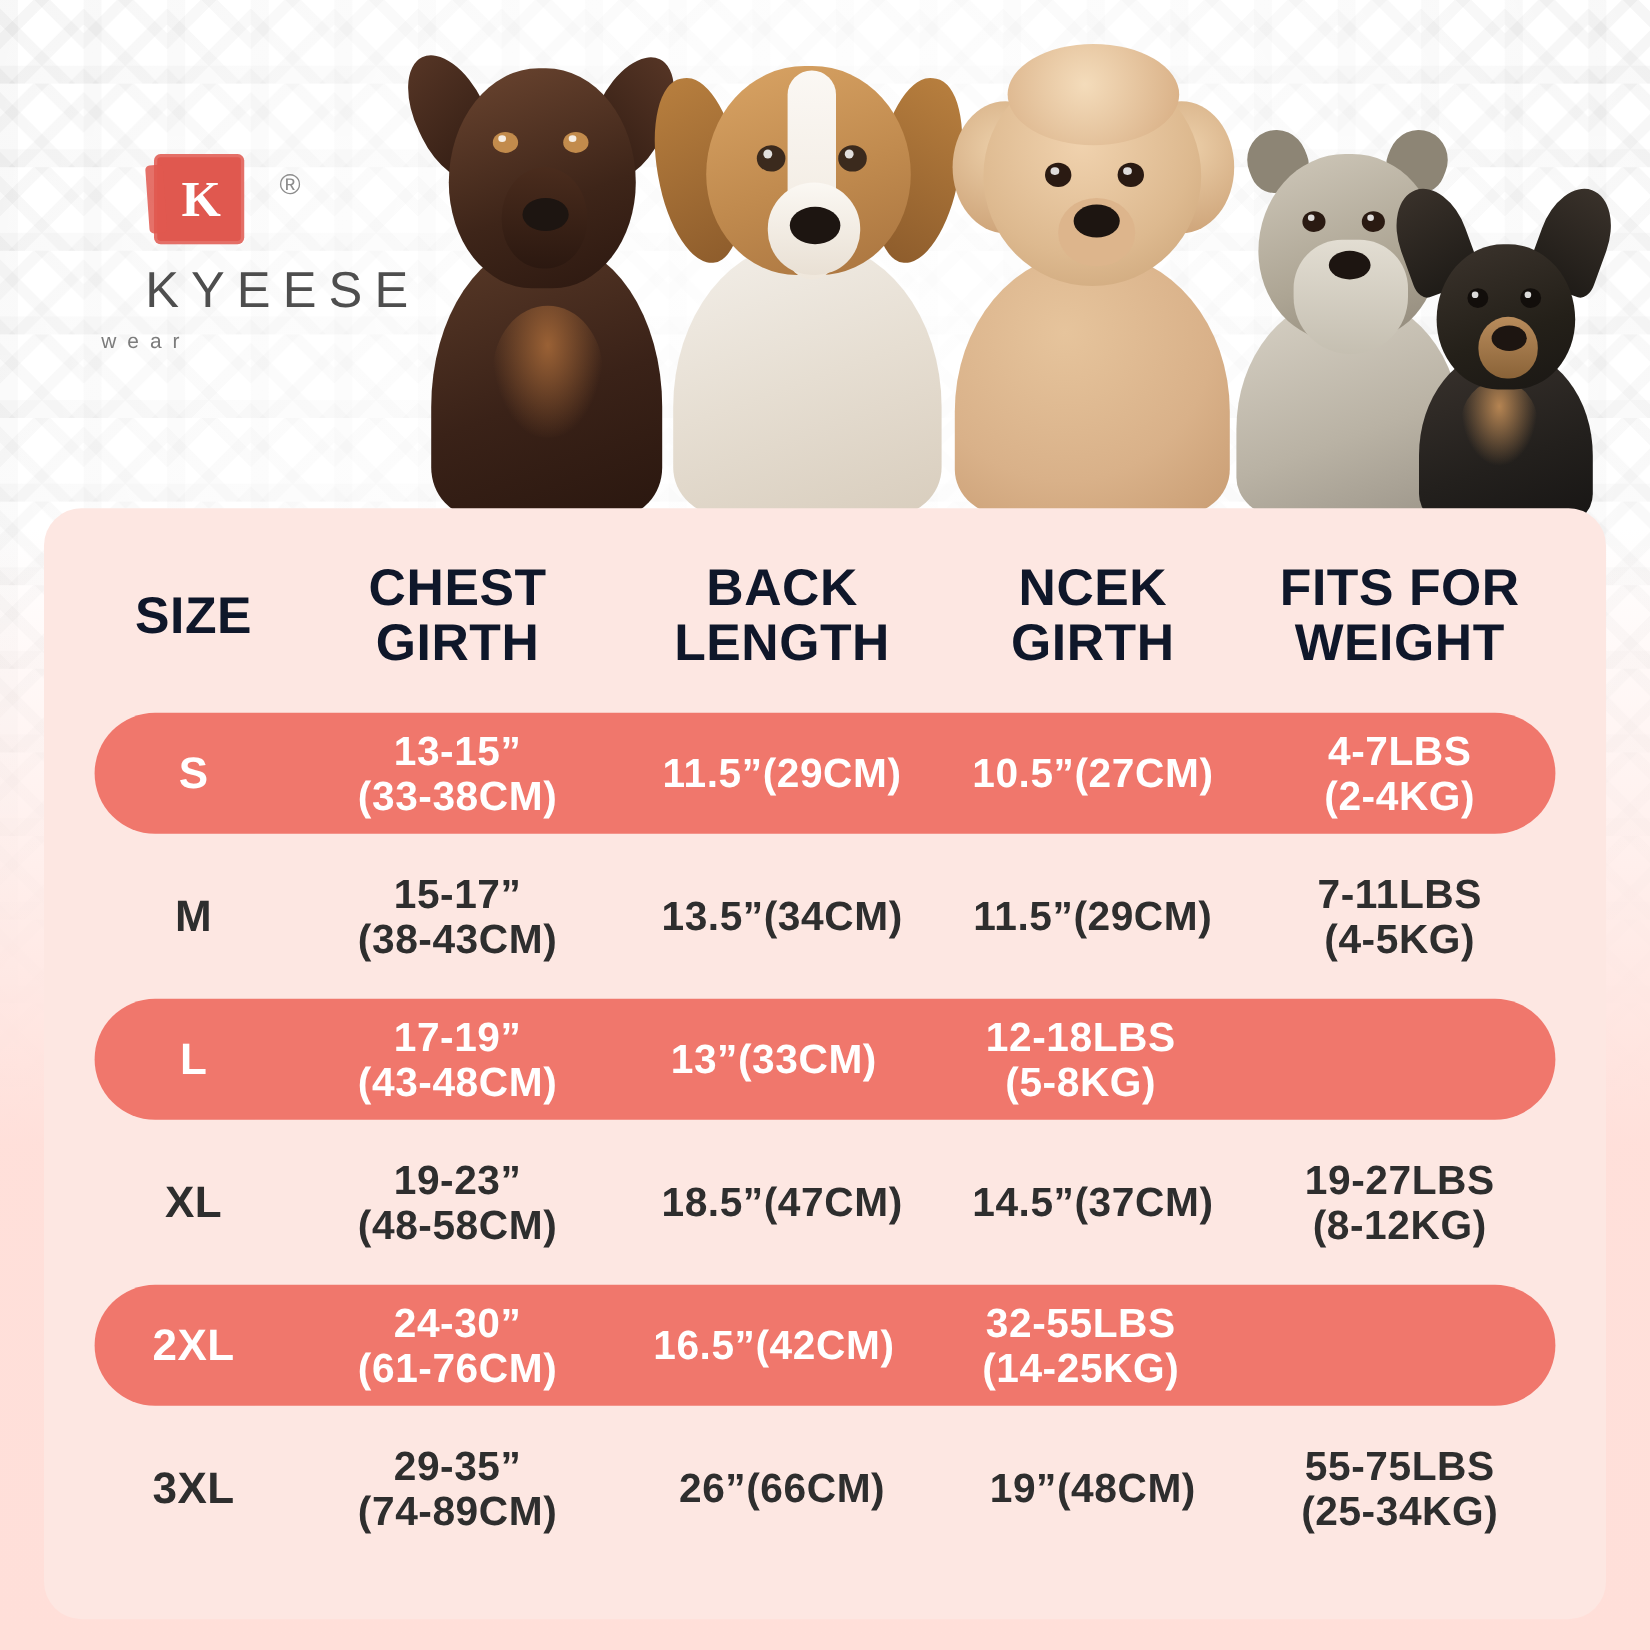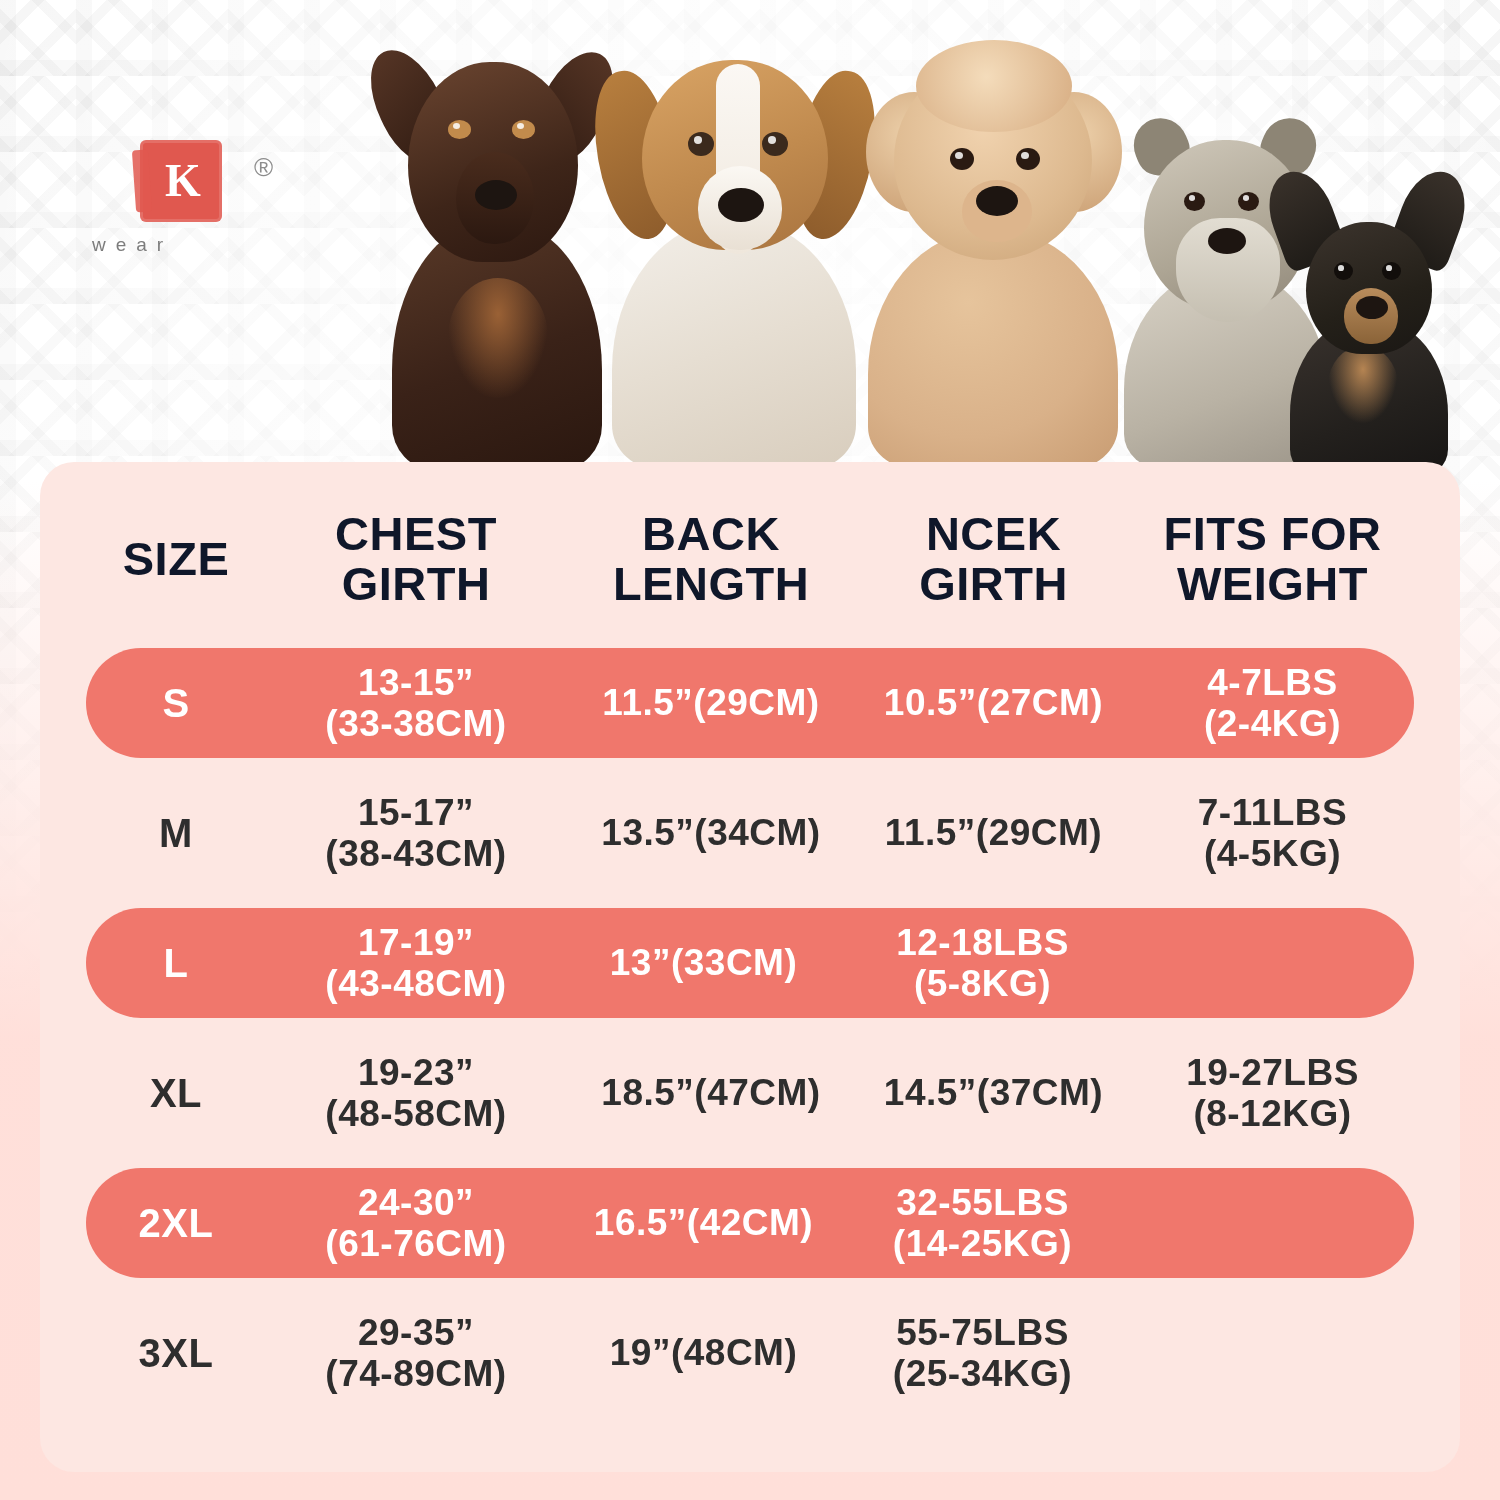--- a/index.html
+++ b/index.html
@@ -293,20 +293,21 @@
   <div class="bg-pattern"></div>
   <div class="bg-fade"></div>
   <div class="bg-tint-bottom"></div>
 
   <div class="logo-block">
     <div class="logo-row">
       <div class="logo-mark"></div>
       <div class="logo-k">K</div>
       <div class="logo-reg">®</div>
     </div>
+    <div class="logo-word">KYEESE</div>
     <div class="logo-sub">wear</div>
   </div>
 
   <div class="dogs">
 
     <div class="dog d1">
       <div class="dog-body"></div>
       <div class="chest"></div>
       <div class="ear l"></div>
       <div class="ear r"></div>
@@ -426,20 +427,21 @@
 (61-76CM)</div>
         <div class="cell c-neck">16.5”(42CM)</div>
         <div class="cell c-weight">32-55LBS
 (14-25KG)</div>
       </div>
 
       <div class="row" style="top:836px">
         <div class="cell c-size">3XL</div>
         <div class="cell c-chest">29-35”
 (74-89CM)</div>
+        <div class="cell c-back">26”(66CM)</div>
         <div class="cell c-neck">19”(48CM)</div>
         <div class="cell c-weight">55-75LBS
 (25-34KG)</div>
       </div>
 
     </div>
   </div>
 
 </div>
 

